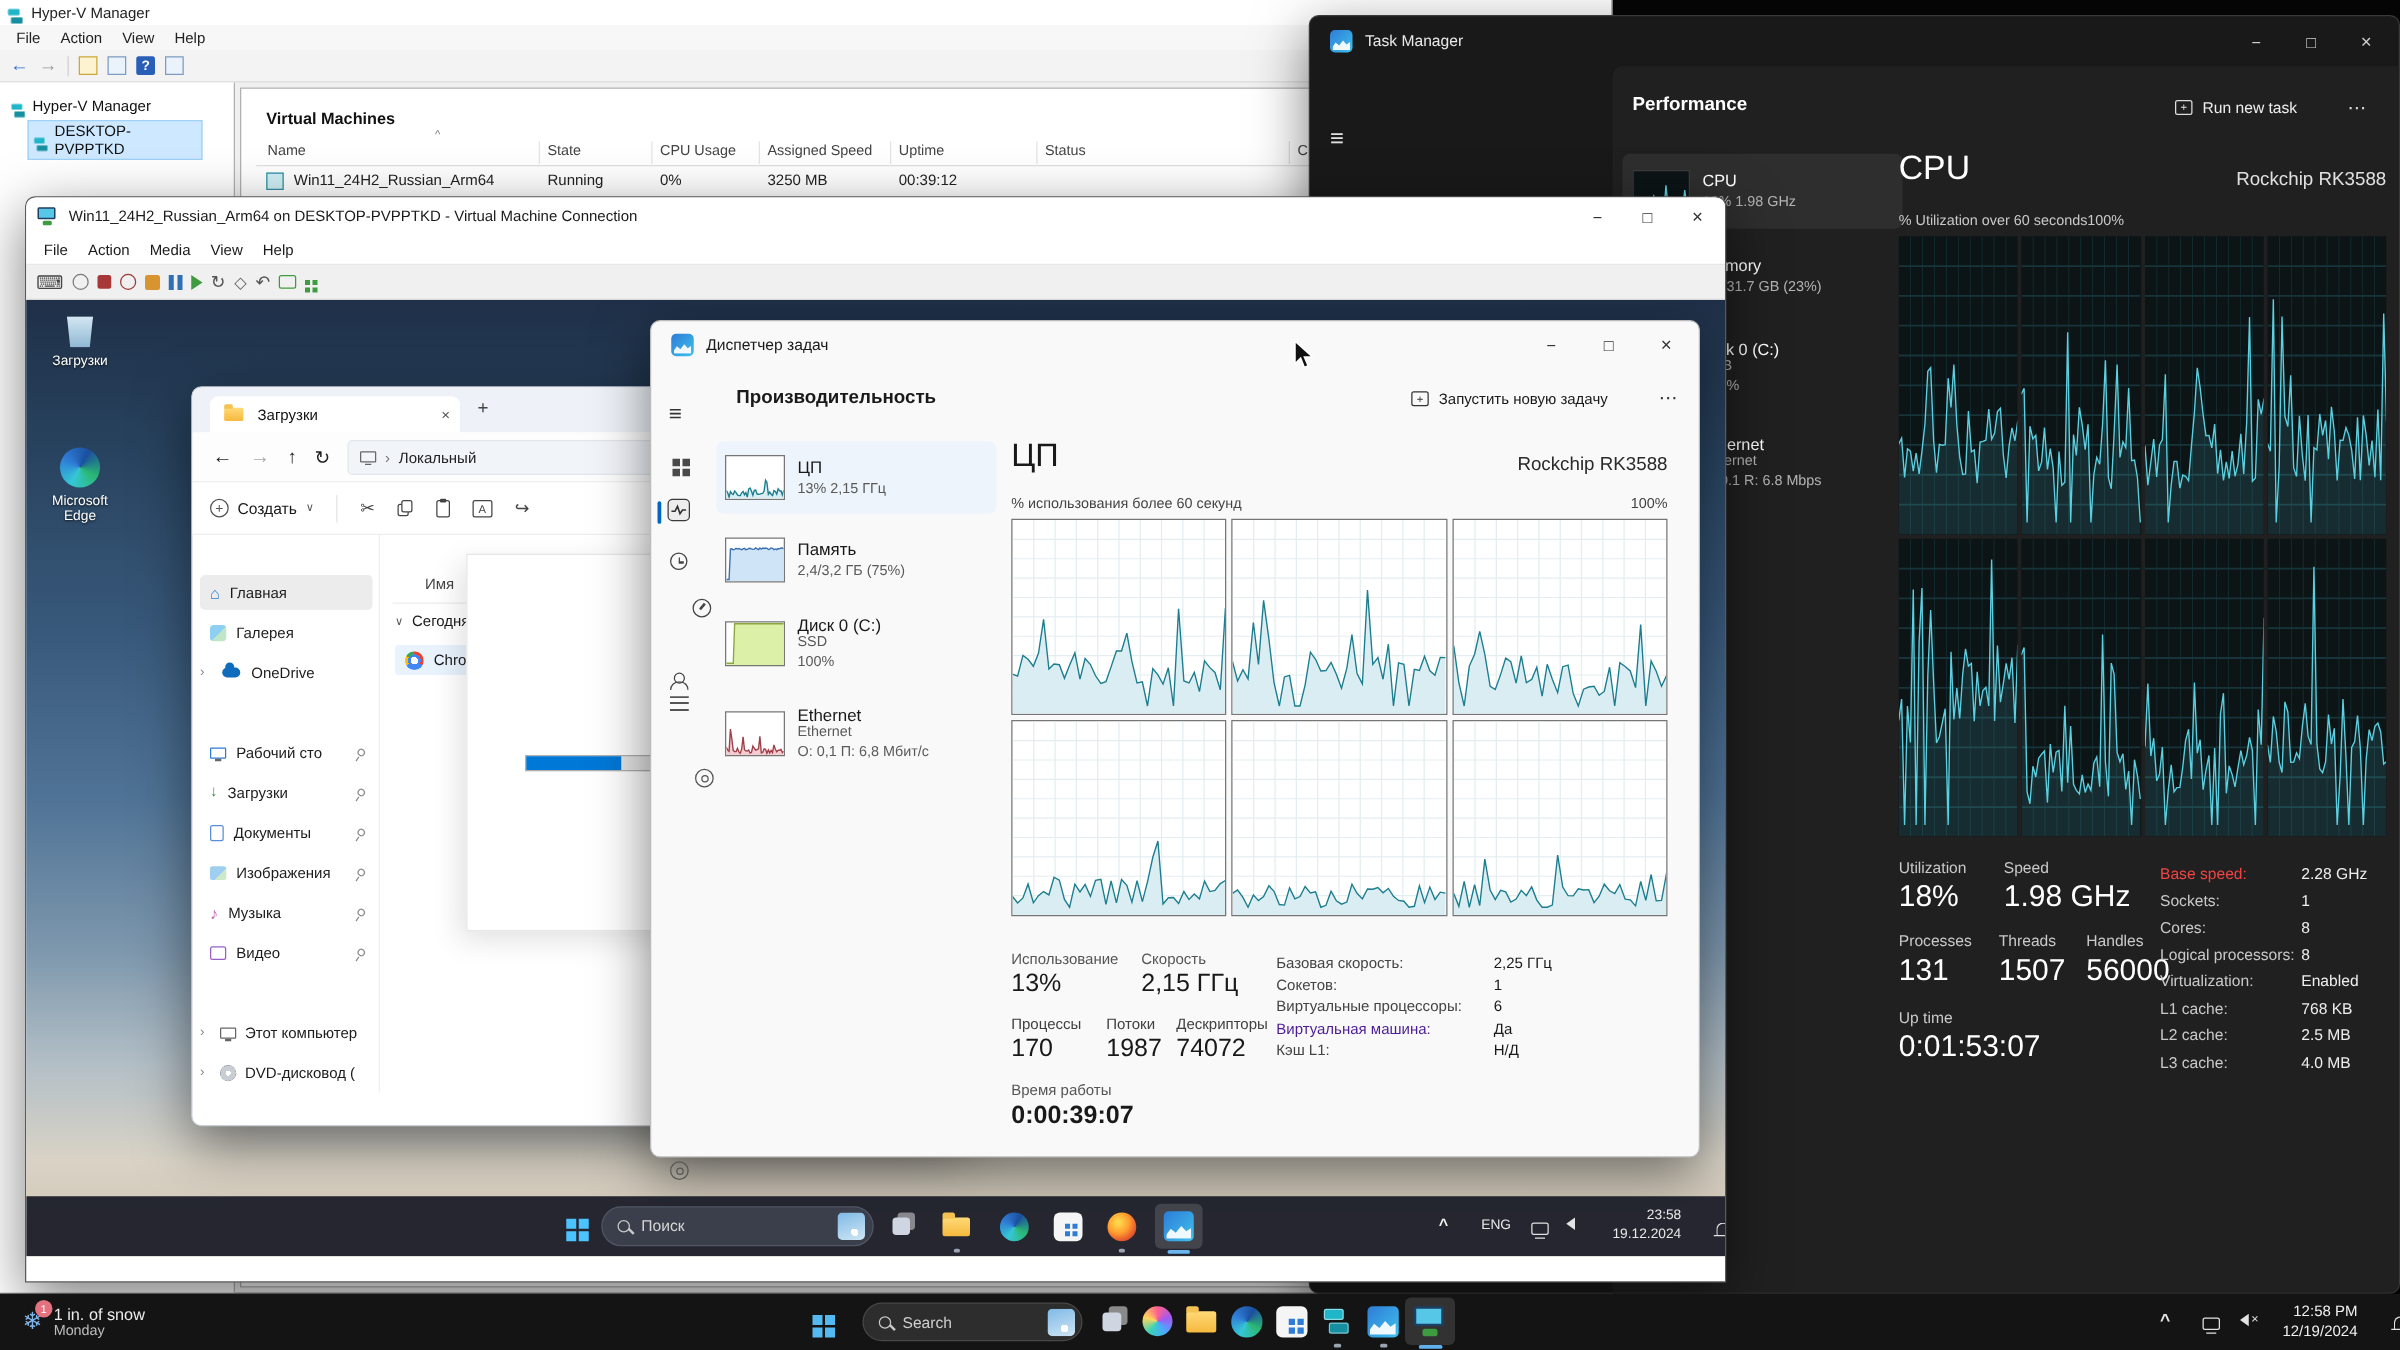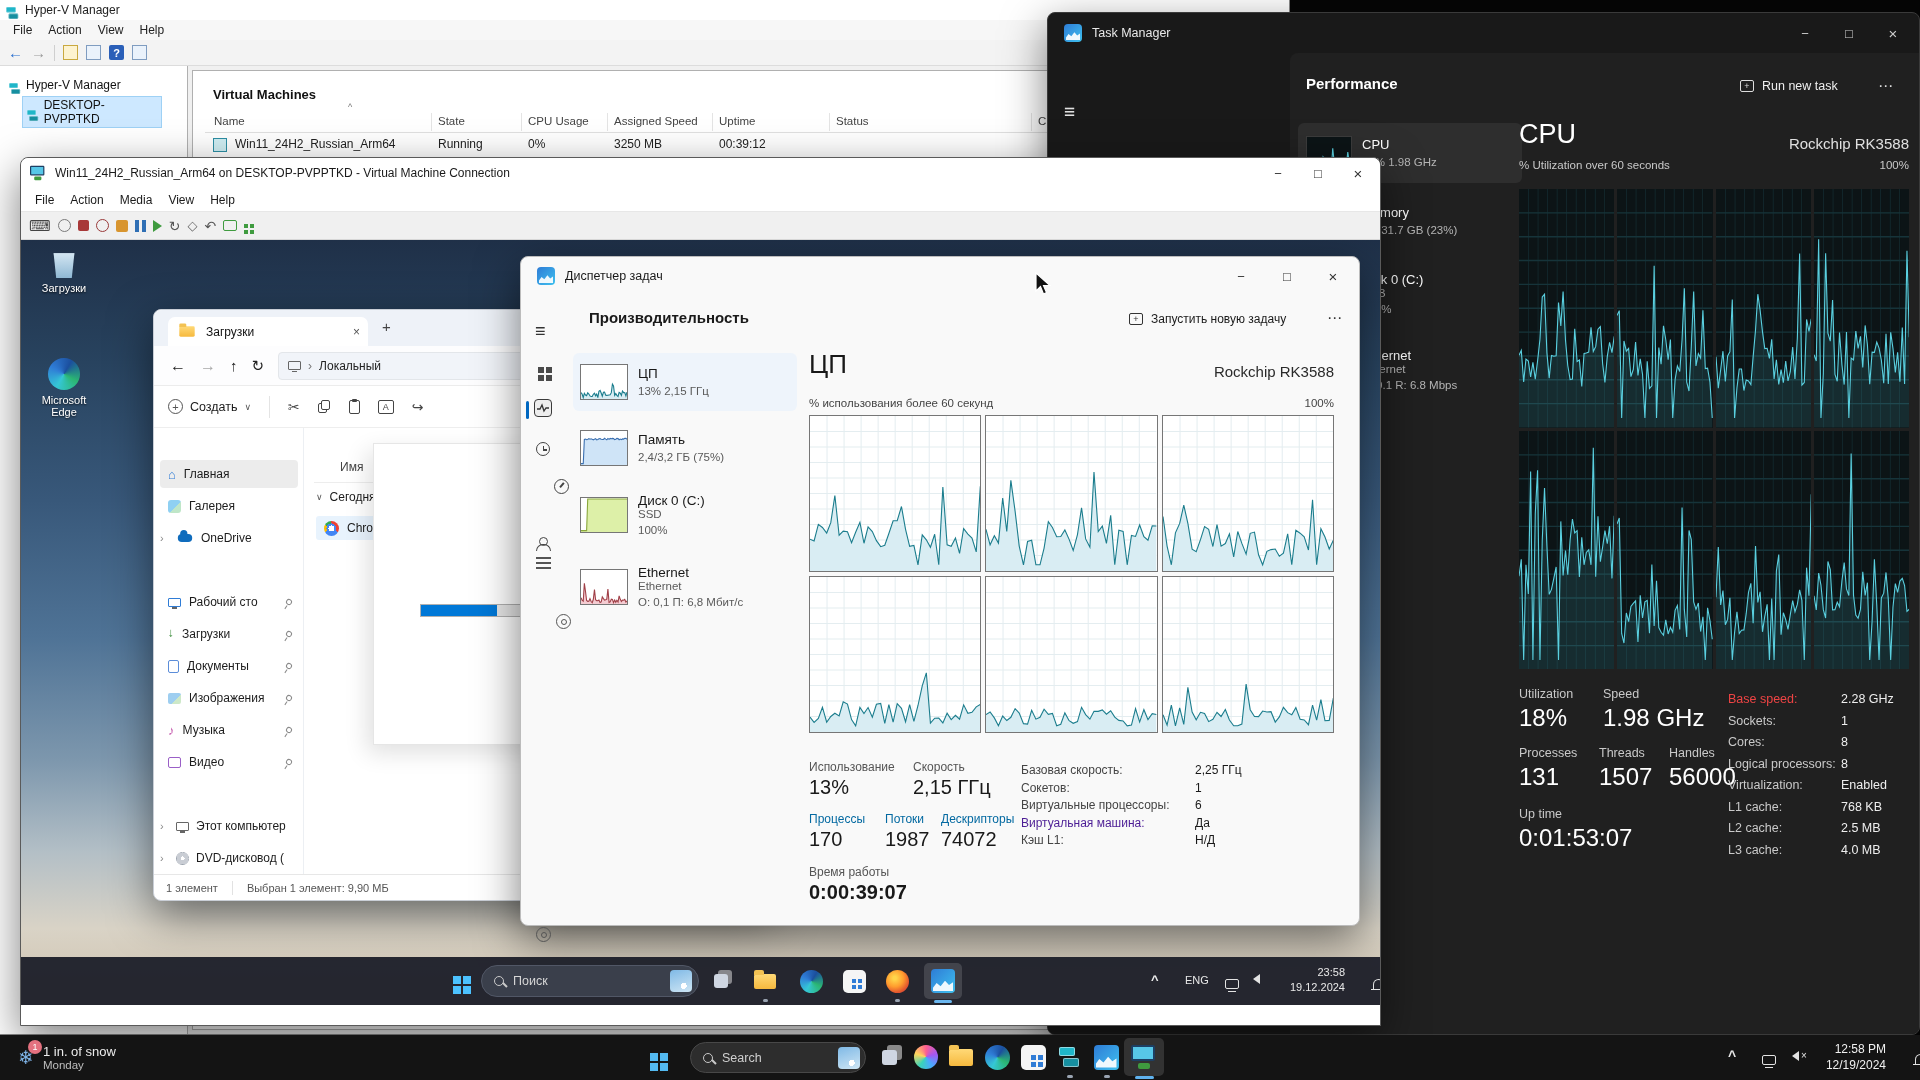--- a/index.html
+++ b/index.html
@@ -198,21 +198,21 @@
           </svg>
         </span>
       <span><b style="display:block;font-size:13px;color:#fff;font-weight:normal">Ethernet</b>
       <i style="font-style:normal;display:block;font-size:11.5px;color:#b5b5b5">Ethernet</i>
       <i style="font-style:normal;font-size:11.5px;color:#b5b5b5">S: 0.1 R: 6.8 Mbps</i></span>
     </div>
 
     <div class="a" style="left:229px;top:0;right:10px;bottom:0">
       <div class="a" style="left:0;top:66px;font-size:27px;color:#fff">CPU</div>
       <div class="a" style="right:0;top:82px;font-size:15px;color:#e0e0e0">Rockchip RK3588</div>
-      <div class="a f" style="left:0;right:0;top:106px;justify-content:space-between">
+      <div class="a f" style="left:0;right:0;top:118px;">
         <span style="font-size:11.5px;color:#c9c9c9">% Utilization over 60 seconds</span>
         <span style="font-size:11.5px;color:#c9c9c9">100%</span>
       </div>
       <div class="a" style="left:0;right:0;top:136px;height:480px;display:grid;grid-template-columns:repeat(4,1fr);grid-template-rows:1fr 1fr;gap:3px">
         <div class="graphcell" style="background:#0c1416">
             <svg viewBox="0 0 100 100" preserveAspectRatio="none" style="width:100%;height:100%;display:block">
               <line x1="10" y1="0" x2="10" y2="100" stroke="#16343a" stroke-width="0.6"></line>
               <line x1="0" y1="10" x2="100" y2="10" stroke="#16343a" stroke-width="0.6"></line>
               <line x1="20" y1="0" x2="20" y2="100" stroke="#16343a" stroke-width="0.6"></line>
               <line x1="0" y1="20" x2="100" y2="20" stroke="#16343a" stroke-width="0.6"></line>
@@ -611,25 +611,20 @@
         <span class="a" style="left:36px;top:32px;font-size:12px;color:#444">Имя</span>
         <span class="a" style="left:10px;top:54px;right:10px;height:1px;background:#ededed"></span>
         <div class="a f" style="left:12px;top:62px;gap:7px">
           <span style="font-size:9px;color:#555">∨</span>
           <span style="font-size:12px;color:#1a1a1a">Сегодня</span>
         </div>
         <div class="a f" style="left:12px;top:88px;width:210px;height:24px;background:#e8f3fd;border-radius:3px;gap:8px;padding-left:8px">
           <span class="chrome" style="width:15px;height:15px"></span>
           <span style="font-size:12px;color:#1a1a1a">Chro</span>
         </div>
-      </div>
-      <div class="a f" style="left:0;bottom:0;right:0;height:26px;border-top:1px solid #e7e7e7;gap:14px;padding-left:12px">
-        <span style="font-size:11px;color:#555">1 элемент</span>
-        <span style="width:1px;height:14px;background:#e2e2e2"></span>
-        <span style="font-size:11px;color:#555">Выбран 1 элемент: 9,90 МБ</span>
       </div>
     </div>
 
     <div class="a" style="left:352px;top:203px;width:182px;height:302px;background:#fff;border:1px solid #e6e6e6;box-shadow:-6px 8px 22px rgba(0,0,0,.12)">
       <div class="a" style="left:46px;top:160px;width:104px;height:13px;border:1px solid #b0b0b0;background:#e6e6e6">
         <div style="width:76px;height:100%;background:#0078d7"></div>
       </div>
     </div>
 
     <div class="a shadow" style="left:499px;top:16px;width:840px;height:670px;background:#f9f9f9;border:1px solid #bcbcbc;border-radius:8px">
@@ -866,21 +861,21 @@
 
         <div class="a" style="left:0;top:503px;width:210px">
           <div style="display:grid;grid-template-columns:104px auto;font-size:12px;color:#555">
             <span>Использование</span>
             <span>Скорость</span>
           </div>
           <div style="display:grid;grid-template-columns:104px auto;font-size:20px;font-weight:300;color:#191919;margin-top:2px">
             <span>13%</span>
             <span>2,15 ГГц</span>
           </div>
-          <div style="display:grid;grid-template-columns:76px 56px auto;font-size:12px;color:#0369a1;margin-top:13px">
+          <div style="display:grid;grid-template-columns:76px 56px auto;font-size:12px;color:#404040;margin-top:13px">
             <span>Процессы</span>
             <span>Потоки</span>
             <span>Дескрипторы</span>
           </div>
           <div style="display:grid;grid-template-columns:76px 56px auto;font-size:20px;font-weight:300;color:#191919;margin-top:2px">
             <span>170</span>
             <span>1987</span>
             <span>74072</span>
           </div>
           <div style="font-size:12px;color:#555;margin-top:14px">Время работы</div>

